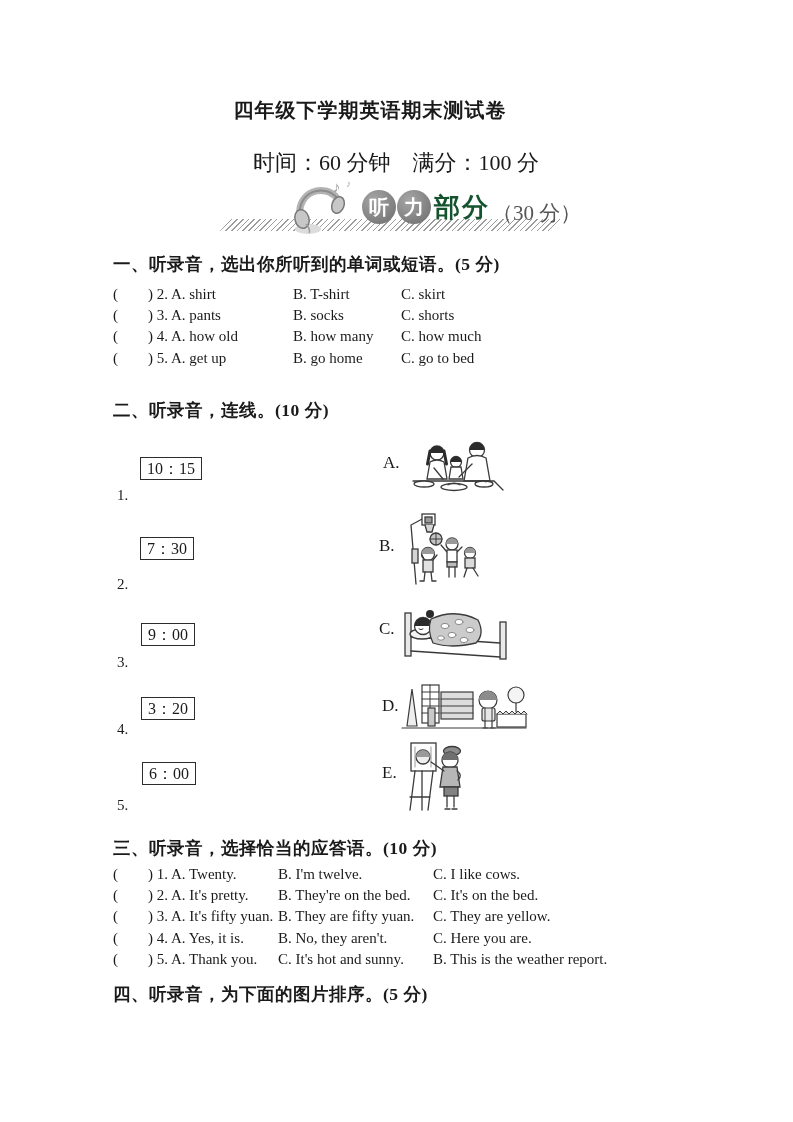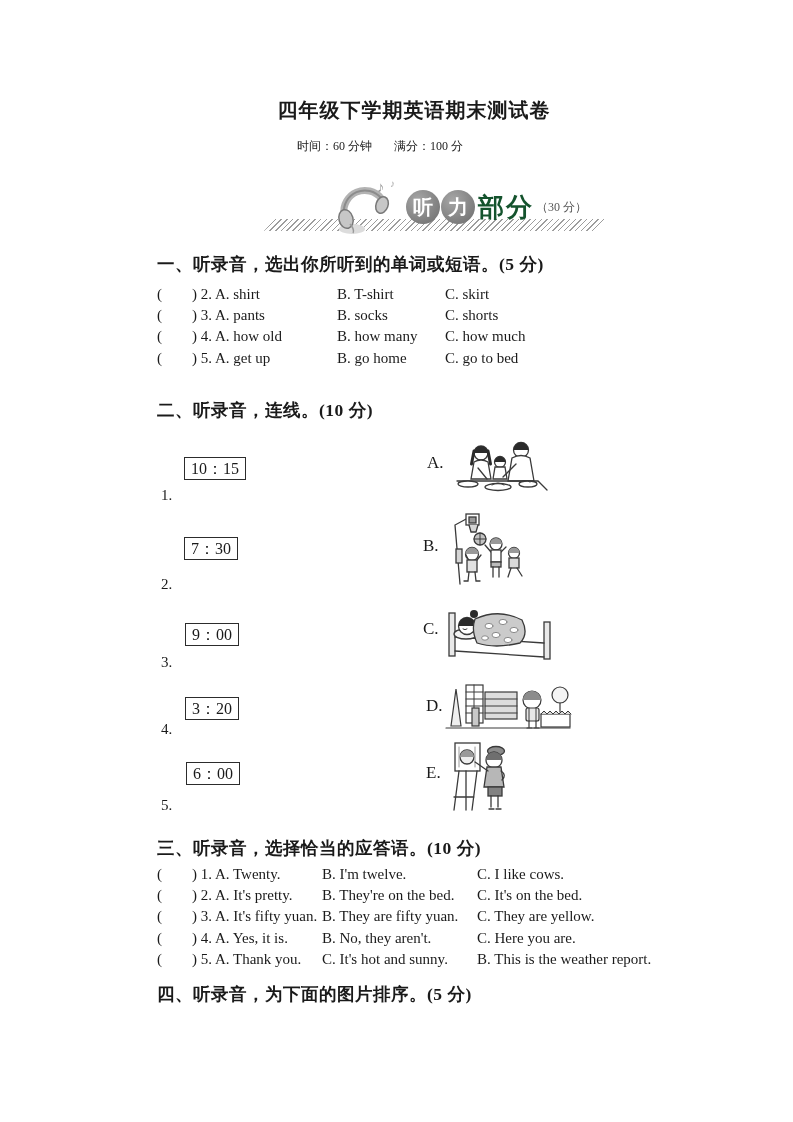--- a/index.html
+++ b/index.html
@@ -1,37 +1,37 @@
 <!DOCTYPE html>
 <html><head>
 <meta charset="utf-8">
 <style>
   html,body{margin:0;padding:0;background:#ffffff;}
   .page{position:relative;width:644px;height:1122px;background:#fff;
-        font-family:"Liberation Serif","DejaVu Serif",serif;color:#1a1a1a;overflow:hidden;margin-left:44px;}
+        font-family:"Liberation Serif","DejaVu Serif",serif;color:#1a1a1a;overflow:hidden;}
   .abs{position:absolute;}
 
   .title{left:0;top:97px;width:740px;text-align:center;font-size:20px;font-weight:bold;
          letter-spacing:1px;margin:0;}
-  .meta{left:253px;top:138px;font-size:12px;}
+  .meta{left:253px;top:148px;font-size:22px;}
   .meta-gap{display:inline-block;width:22px;}
 
   
   .hatch-bar{left:220px;top:219px;width:341px;height:12px;
              background:repeating-linear-gradient(135deg,#9d9d9d 0 1px,rgba(0,0,0,0) 1px 4px);
              clip-path:polygon(10px 0,100% 0,calc(100% - 10px) 100%,0 100%);}
   .headphones{left:291px;top:178px;}
   .badge{width:34px;height:34px;border-radius:50%;
          background:radial-gradient(circle at 35% 30%,#a6a6a6,#6b6b6b);
          color:#fff;font-weight:bold;font-size:20px;display:flex;align-items:center;
          justify-content:center;top:190px;font-family:"Liberation Sans","DejaVu Sans",sans-serif;}
   .badge1{left:362px;}
   .badge2{left:397px;}
   .part-label{left:434px;top:190px;font-size:26px;font-weight:bold;letter-spacing:2px;color:#14532d;}
-  .points{left:492px;top:199px;font-size:12px;color:#555;}
+  .points{left:492px;top:199px;font-size:21px;color:#555;}
 
   .sec-head{left:113px;font-size:17.5px;font-weight:600;letter-spacing:.5px;}
 
   .qgrid{left:113px;width:575px;font-size:15px;}
   .qrow{display:grid;height:21.2px;align-items:baseline;line-height:21.2px;}
   .g1 .qrow{grid-template-columns:180px 108px 1fr;}
   .g3 .qrow{grid-template-columns:165px 155px 1fr;}
 
   .timebox{border:1px solid #2c2c2c;padding:0 6px;font-size:16px;line-height:21px;
            display:inline-block;background:#fff;}

